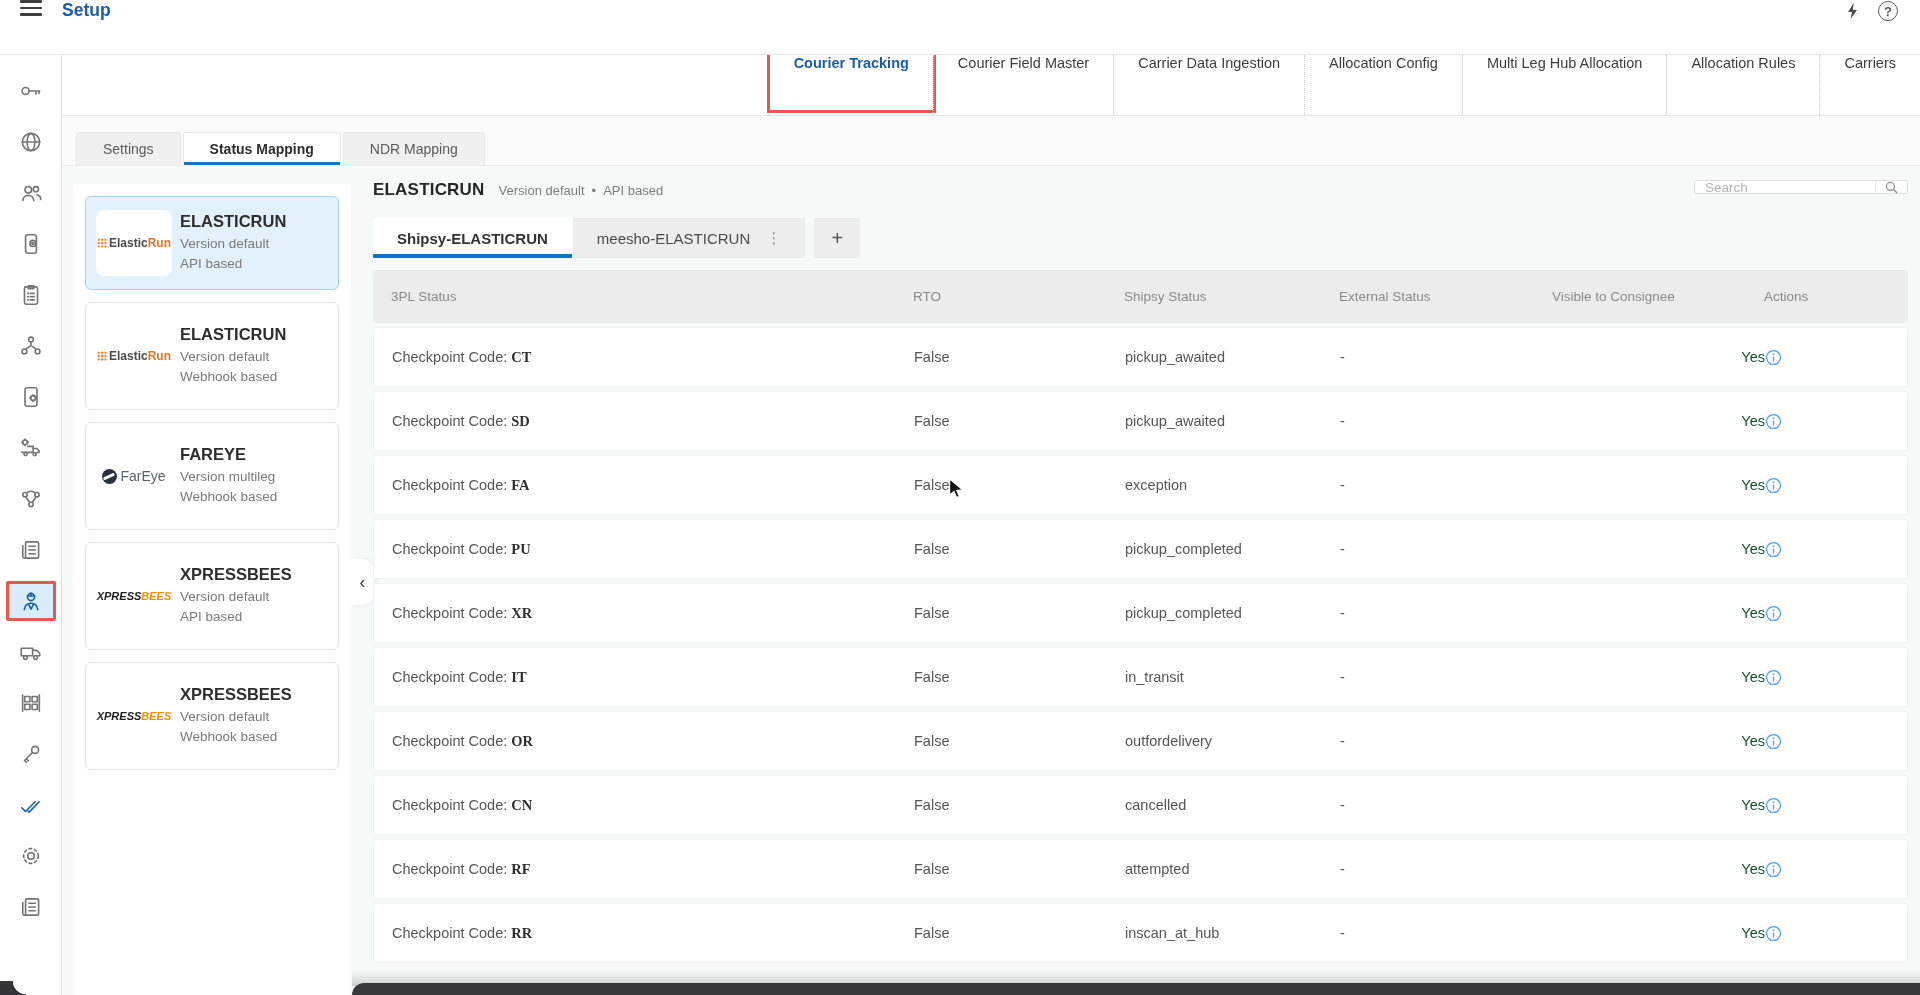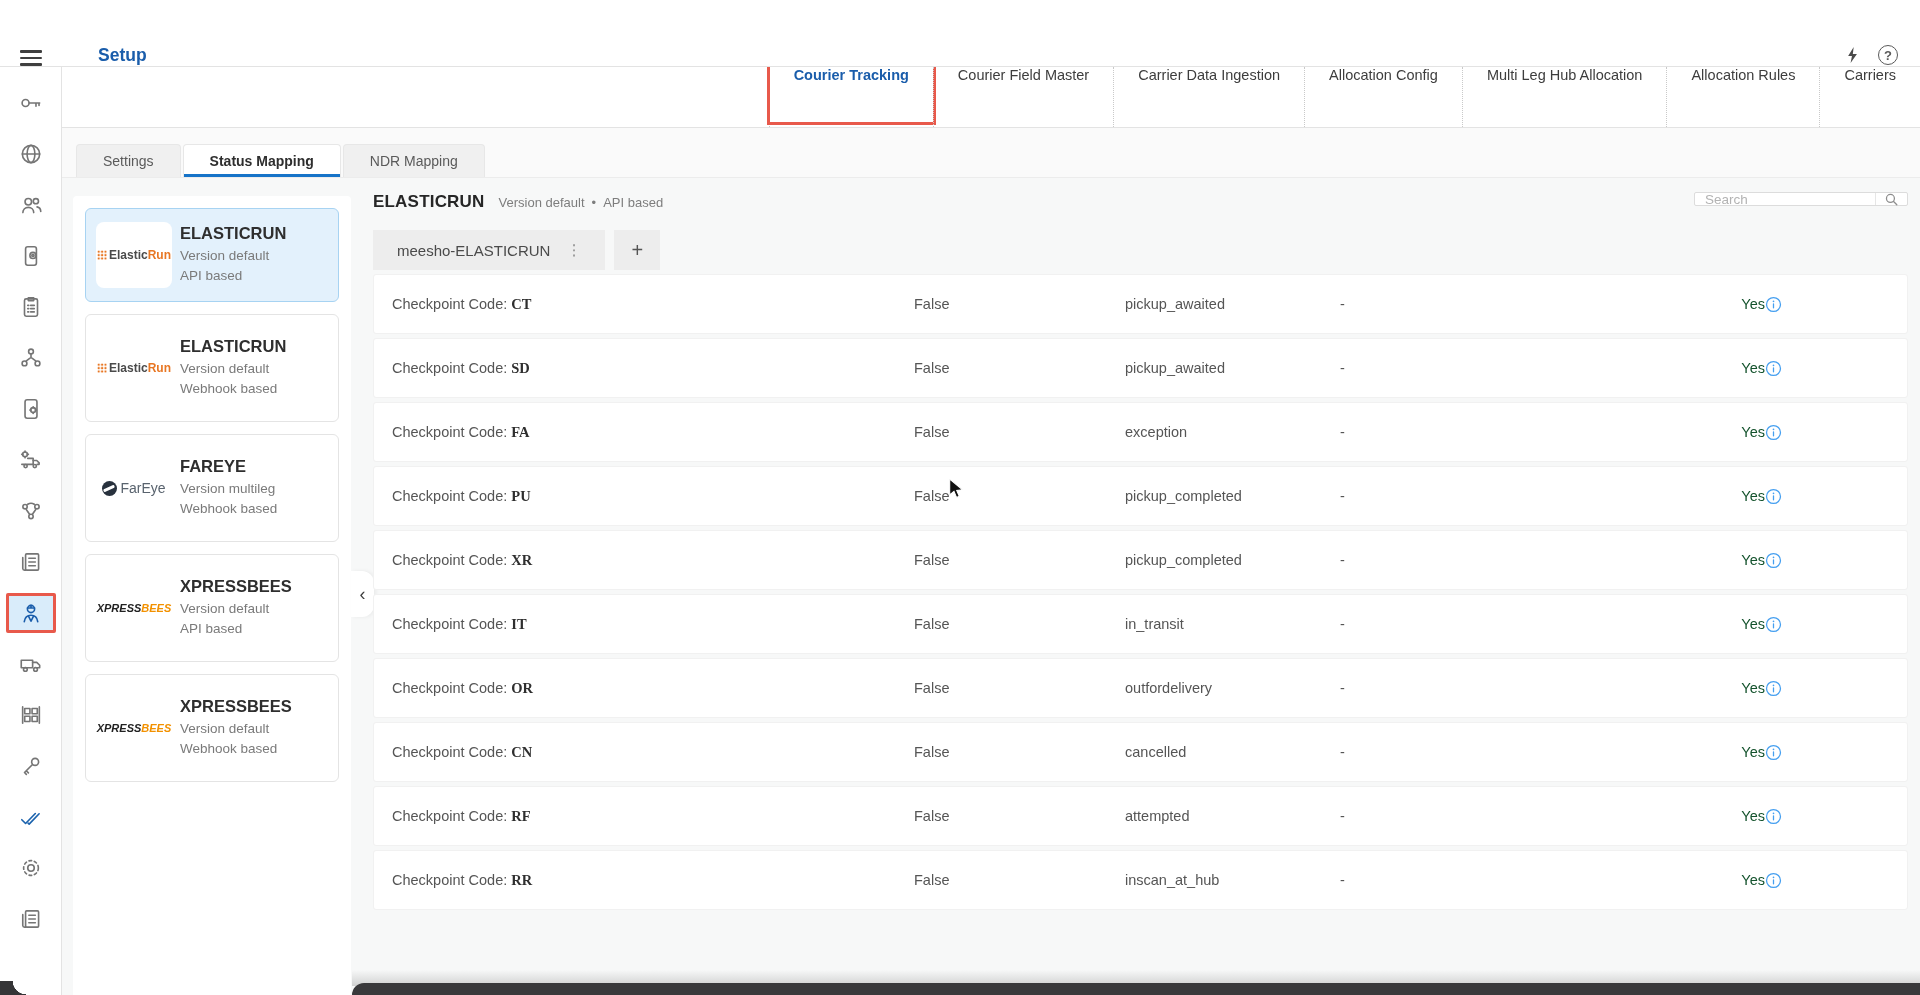--- a/index.html
+++ b/index.html
@@ -1,19 +1,19 @@
 <!DOCTYPE html>
 <html><head>
 <meta charset="utf-8">
 <style>
   * { margin:0; padding:0; box-sizing:border-box; }
   html,body { width:1920px; height:995px; overflow:hidden; font-family:"Liberation Sans", sans-serif; background:#fff; position:relative; }
 
   
-  .topbar { height:67px; display:flex; align-items:flex-end; padding:0 22px 0 20px; background:#fff; border-bottom:1px solid #e3e3e3; position:relative; z-index:6;gap:36px; }
+  .topbar { height:55px; display:flex; align-items:flex-start; padding:0 22px 0 20px; background:#fff; border-bottom:1px solid #e3e3e3; position:relative; z-index:6; }
   .hamburger { width:22px; display:flex; flex-direction:column; gap:4px; cursor:pointer; }
   .hamburger span { height:2.6px; background:#3f3f3f; border-radius:1px; }
   .topbar-title { color:#1a5dab; font-weight:bold; font-size:17.5px; margin-left:20px; }
   .topbar-right { margin-left:auto; display:flex; align-items:center; gap:16px; }
   .flash svg { display:block; }
   .help-circle { width:20px; height:20px; border:1.8px solid #5a5a5a; border-radius:50%; color:#5a5a5a; font-size:13px; font-weight:bold; display:flex; align-items:center; justify-content:center; }
 
   
   .app { display:flex; height:940px; }
   .sidebar { width:62px; background:#fff; border-right:1px solid #e3e3e3; padding-top:10px; display:flex; flex-direction:column; align-items:center; flex-shrink:0; }
@@ -409,27 +409,38 @@
           <input type="text" placeholder="Search" style="">
           <span class="search-btn">
             <svg width="17" height="17" viewBox="0 0 24 24" fill="none" stroke="currentColor" stroke-width="1.8" stroke-linecap="round">
                 <circle cx="10.5" cy="10.5" r="5.6"></circle>
                 <path d="M14.9 14.9 19.5 19.5"></path>
               </svg>
           </span>
         </div>
 
         <div class="detail-tabs" id="detail-tabs">
+            <div class="dtab active">
+              <span>Shipsy-ELASTICRUN</span>
+            </div>
             <div class="dtab">
               <span>meesho-ELASTICRUN</span>
               <span class="dots">⋮</span>
             </div>
             <div class="dtab-plus">+</div>
           </div>
 
+        <div class="tbl-head" id="tbl-head">
+            <span>3PL Status</span>
+            <span>RTO</span>
+            <span>Shipsy Status</span>
+            <span>External Status</span>
+            <span>Visible to Consignee</span>
+            <span>Actions</span>
+          </div>
         <div id="tbl-rows">
             <div class="tbl-row">
               <span>Checkpoint Code: <span class="code">CT</span></span>
      <span>False</span>
      <span>pickup_awaited</span>
      <span>-</span>
      <span class="yes">Yes</span>
      <span class="info">
                 <svg width="17" height="17" viewBox="0 0 20 20">
                   <circle cx="10" cy="10" r="8.2" fill="none" stroke="#459ff0" stroke-width="1.5"></circle>

